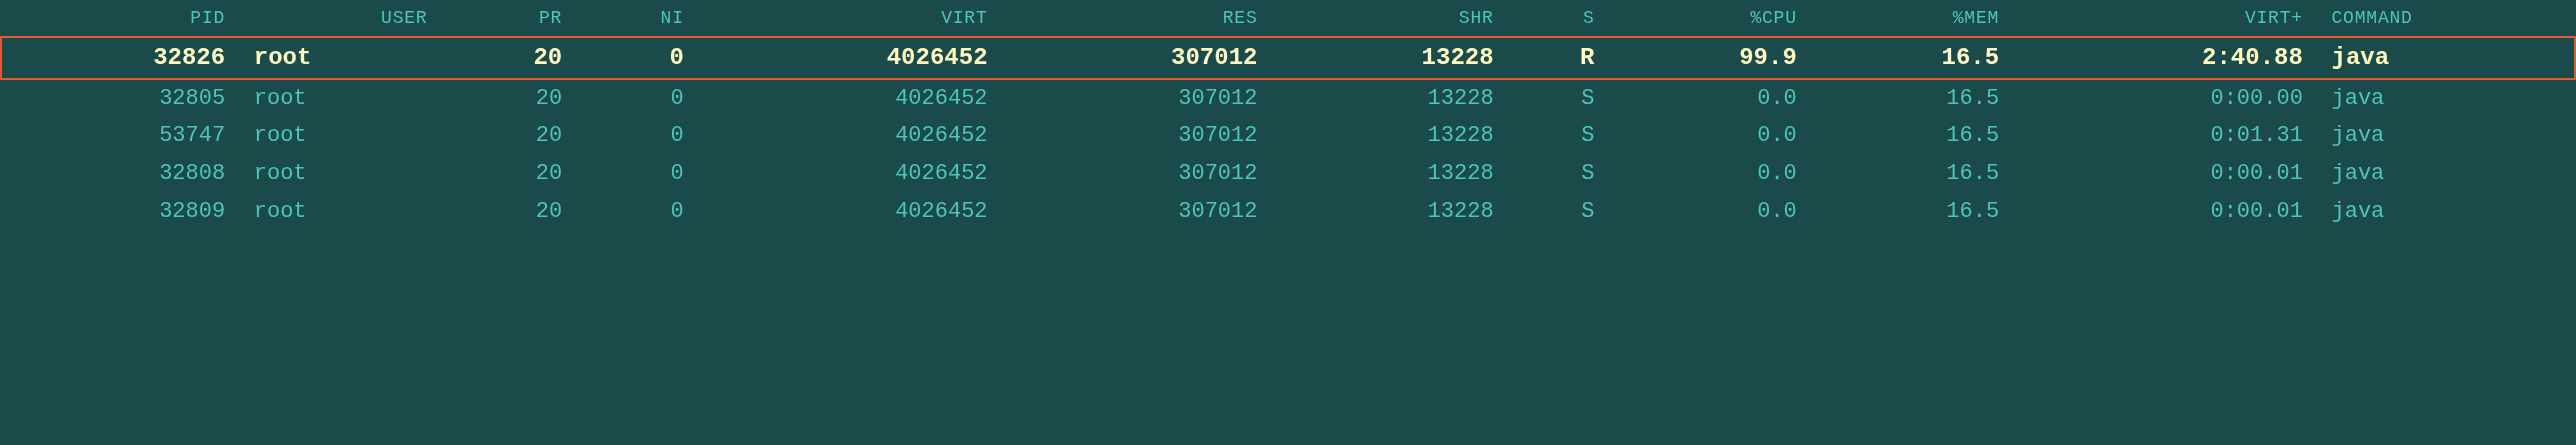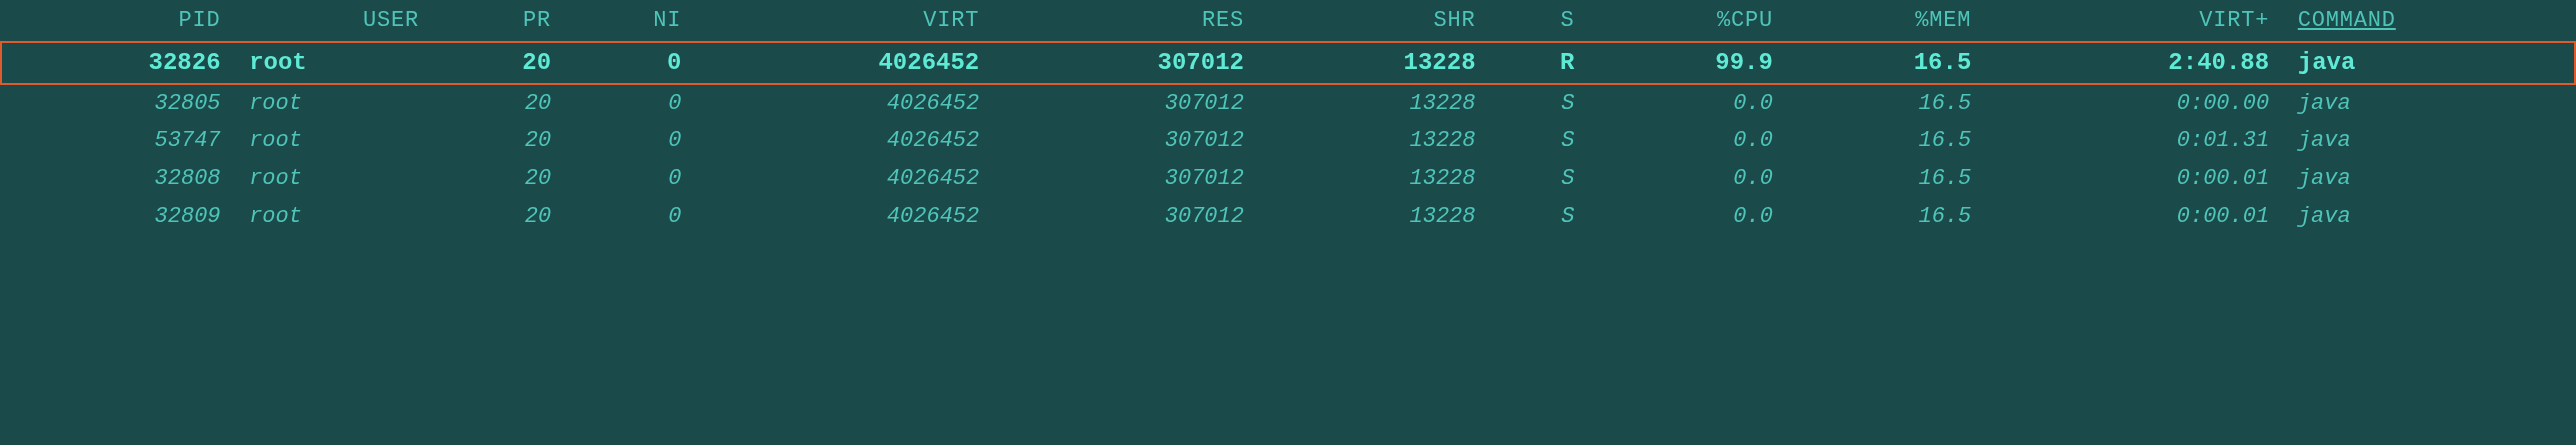--- a/index.html
+++ b/index.html
@@ -21,40 +21,39 @@
       font-size: 22px;
     }
 
     .header-row th {
       background-color: #1a4a4a;
       color: #4fc4b8;
       font-weight: normal;
       padding: 8px 14.3px;
       text-align: right;
       white-space: nowrap;
-      font-size: 22px;
+      font-size: 18px;
       letter-spacing: 0.8px;
     }
 
     .header-row th:first-child {
       text-align: right;
     }
 
     .header-row th:nth-child(2) {
       text-align: right;
     }
 
     .header-row th:last-child {
       text-align: left;
-      text-decoration: underline;
     }
 
     .highlighted-row td {
       background-color: #1a4a4a;
-      color: #5eead4;
+      color: #fef9c3;
       font-weight: bold;
       font-size: 24px;
       padding: 6.3px 14.3px;
       text-align: right;
       white-space: nowrap;
       border-top: 2.4px solid #e05a2b;
       border-bottom: 2.4px solid #e05a2b;
     }
 
     .highlighted-row td:first-child {
@@ -65,21 +64,20 @@
       border-right: 2.4px solid #e05a2b;
       text-align: left;
     }
 
     .highlighted-row td:nth-child(2) {
       text-align: left;
     }
 
     .normal-row td {
       color: #4fc4b8;
-      font-style: italic;
       padding: 6.3px 14.3px;
       text-align: right;
       white-space: nowrap;
       font-size: 22px;
     }
 
     .normal-row td:nth-child(2) {
       text-align: left;
     }
 

